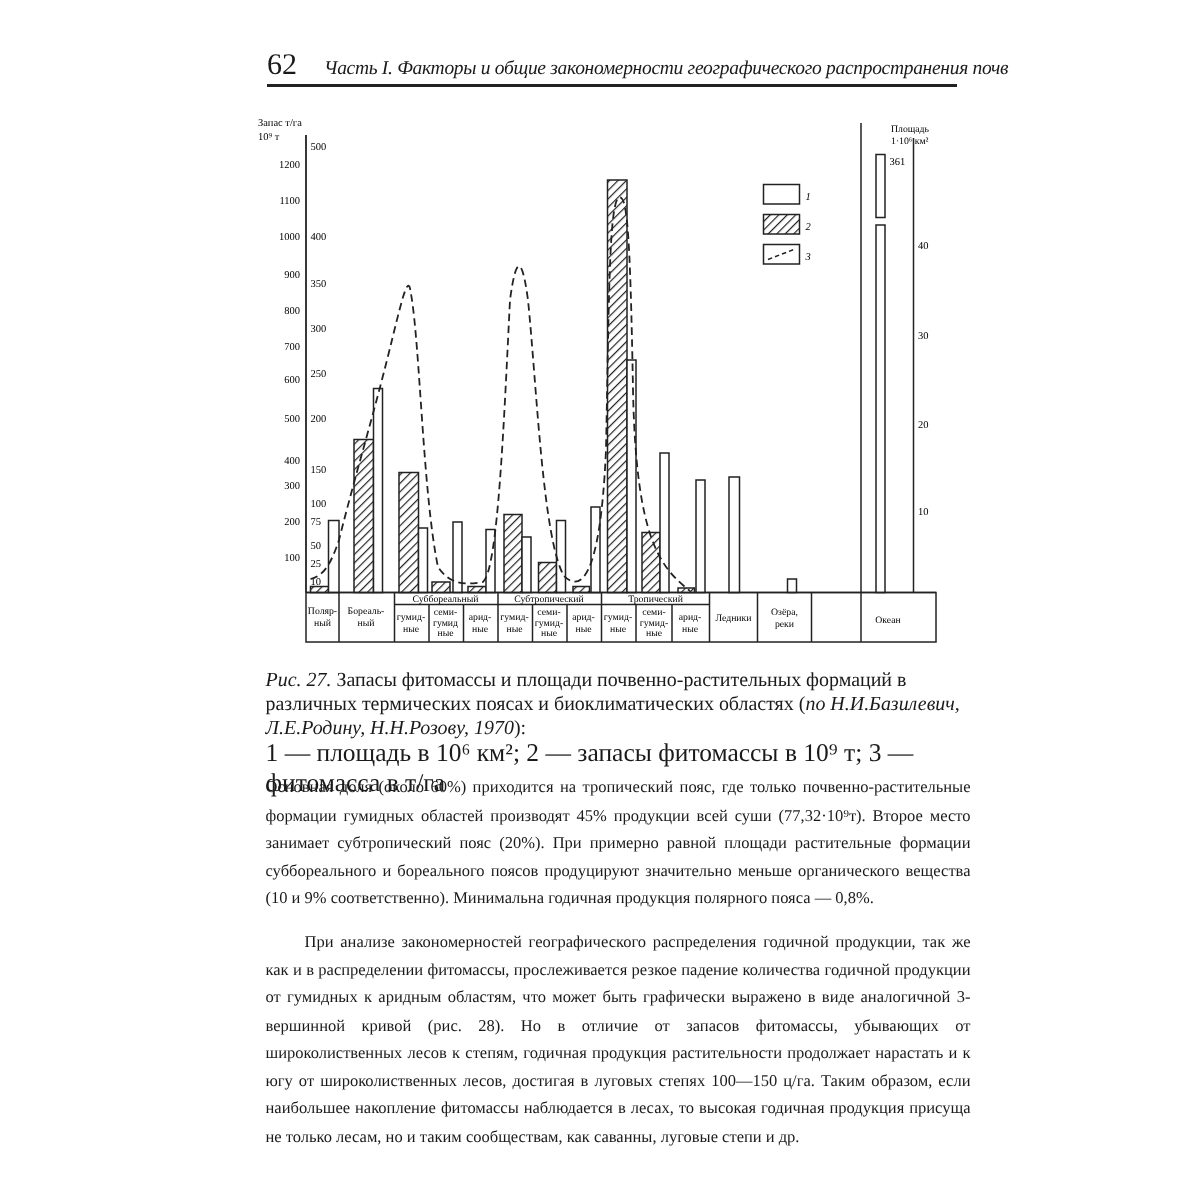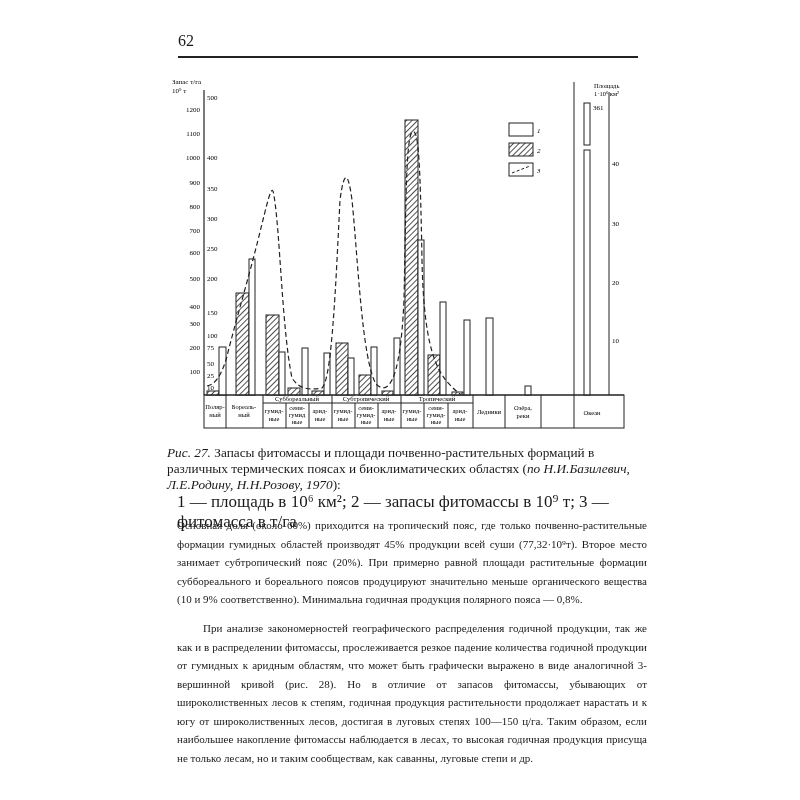--- a/index.html
+++ b/index.html
@@ -1,33 +1,34 @@
 <!DOCTYPE html>
 <html><head>
 <meta charset="utf-8">
 <style>
   html,body{margin:0;padding:0;background:#fff;}
   body{width:800px;height:800px;position:relative;overflow:hidden;font-family:"Liberation Serif","DejaVu Serif",serif;color:#1a1a1a;}
   .header{position:absolute;left:178px;top:30px;width:460px;height:26px;border-bottom:2px solid #222;}
-  .page-num{position:absolute;left:0;top:2px;font-size:16px;}
+  .page-num{position:absolute;left:0;top:2px;font-size:20px;}
   .running-title{position:absolute;left:38px;top:7px;font-size:13px;font-style:italic;letter-spacing:-0.2px;white-space:nowrap;}
   .figure{position:absolute;left:160px;top:70px;width:490px;height:370px;}
-  .caption{position:absolute;left:167px;top:445px;width:470px;font-size:13.3px;line-height:16px;}
+  .caption{position:absolute;left:177px;top:445px;width:470px;font-size:13.3px;line-height:16px;}
   .caption i{font-style:italic;}
   .legend-line{position:absolute;left:177px;top:492px;width:460px;font-size:17px;}
   .body{position:absolute;left:177px;width:470px;font-size:11px;line-height:18.5px;text-align:justify;}
   .p1{top:516px;}
   .p2{top:619px;text-indent:26px;}
   svg text{font-family:"Liberation Serif",serif;}
 </style>
 </head>
 <body>
 
 <div class="header">
   <span class="page-num">62</span>
+  <span class="running-title">Часть I. Факторы и общие закономерности географического распространения почв</span>
 </div>
 
 <svg class="figure" viewBox="160 70 490 370" width="490" height="370">
   <defs>
     <pattern id="hatch" patternUnits="userSpaceOnUse" width="4" height="4" patternTransform="rotate(45)">
       <rect width="4" height="4" fill="#fff"></rect>
       <line x1="0" y1="0" x2="0" y2="4" stroke="#222" stroke-width="1.6"></line>
     </pattern>
   </defs>
 

